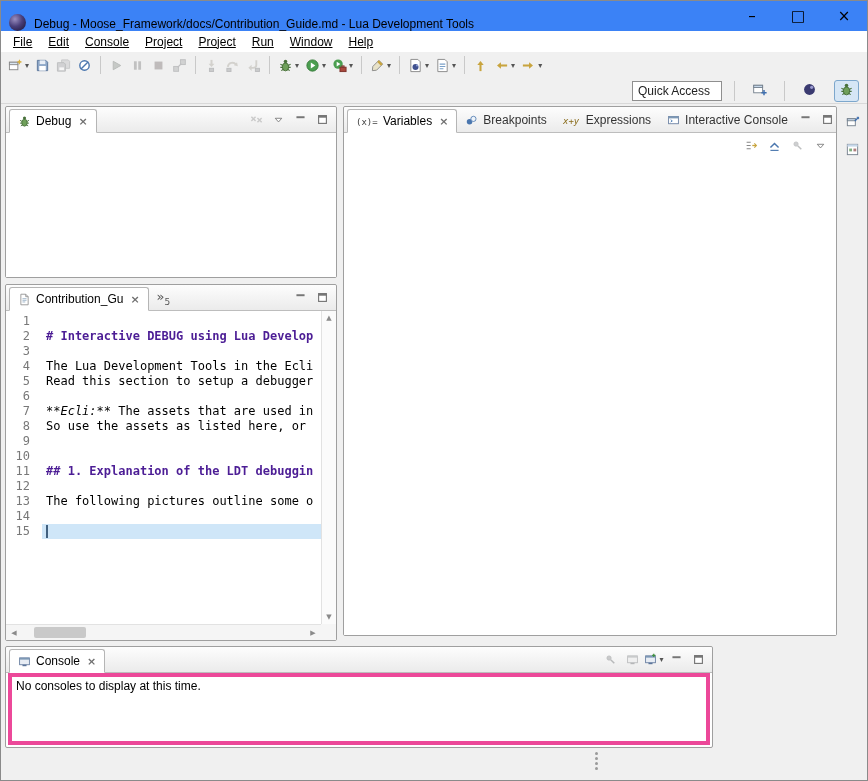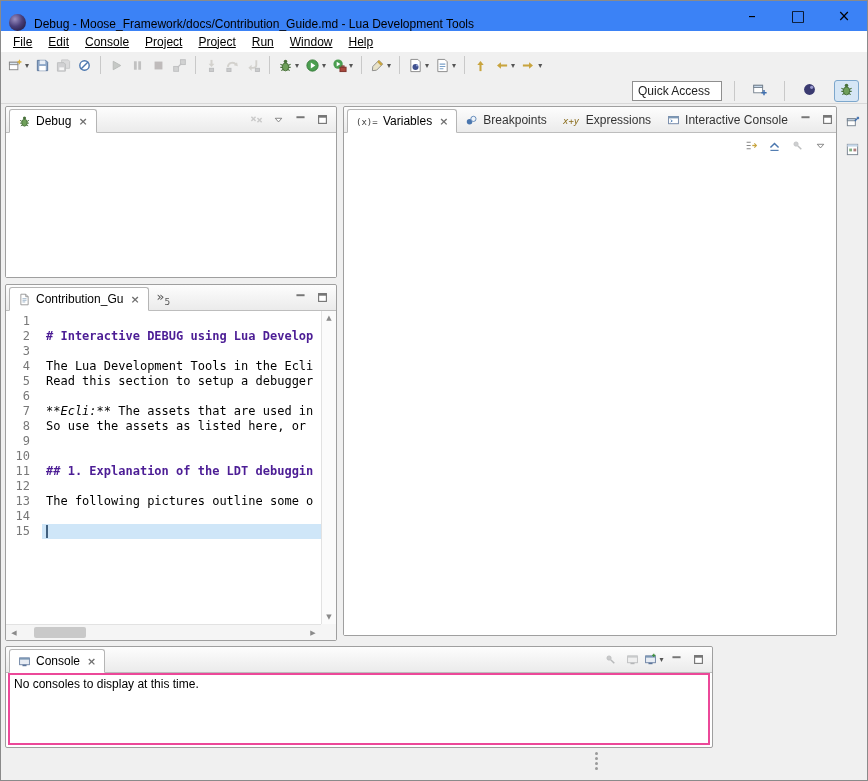--- a/index.html
+++ b/index.html
@@ -83,21 +83,21 @@
   .sarrow { font-size:7px; color:#8a8a8a; font-family:"DejaVu Sans",sans-serif; }
   .hscroll { position:absolute; left:0; right:15px; bottom:0; height:16px; background:#f5f5f5;
              border-top:1px solid #e2e2e2; display:flex; align-items:center; }
   .harrow { width:16px; text-align:center; font-size:7px; color:#8a8a8a; font-family:"DejaVu Sans",sans-serif; }
   .htrack { flex:1; position:relative; height:100%; }
   .hthumb { position:absolute; left:12px; top:2px; height:11px; width:52px; background:#c9c9c9; border-radius:2px; }
   .scorner { position:absolute; right:0; bottom:0; width:15px; height:16px; background:#f5f5f5; }
 
   
   #console-content { position:absolute; top:26px; left:2px; right:2px; bottom:2px;
-                     border:2px solid #ec4899; background:#fff; padding:2px 4px; }
+                     border:4px solid #ec4899; background:#fff; padding:2px 4px; }
 
   
   .trim { position:absolute; right:1px; top:6px; width:28px; display:flex; flex-direction:column;
           gap:6px; align-items:center; }
   .trim .hbtn { width:22px; height:22px; }
   .gripper { position:absolute; left:591px; top:648px; width:8px; height:24px;
              display:flex; flex-direction:column; gap:2px; align-items:center; }
   .gripper i { width:3px; height:3px; border-radius:50%; background:#9a9a9a; }
 </style>
 </head>

